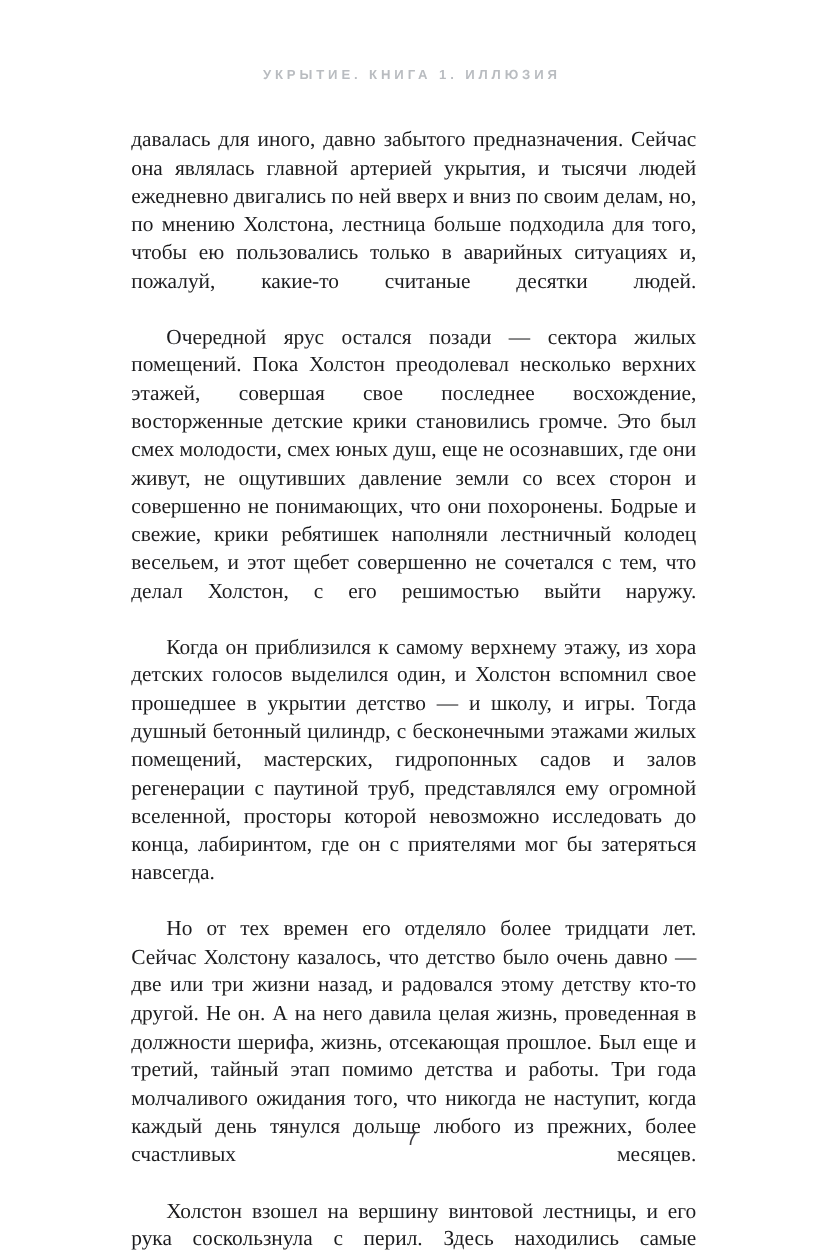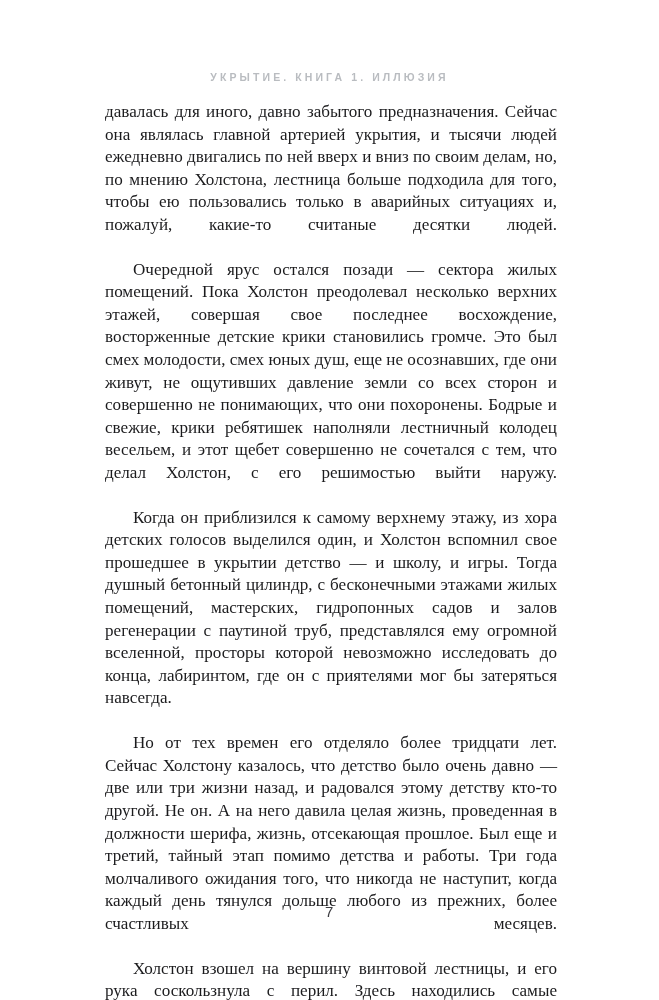--- a/index.html
+++ b/index.html
@@ -17,21 +17,21 @@
   .page {
     position: relative;
     width: 659px;
     height: 1000px;
     background: #ffffff;
     box-sizing: border-box;
   }
 
   .running-head {
     position: absolute;
-    top: 71px;
+    top: 54px;
     left: 0;
     width: 659px;
     text-align: center;
     font-family: "Liberation Sans", "DejaVu Sans", sans-serif;
     font-size: 10.5px;
     font-weight: 700;
     letter-spacing: 3.1px;
     color: #b9bcc0;
     text-transform: uppercase;
     white-space: nowrap;

